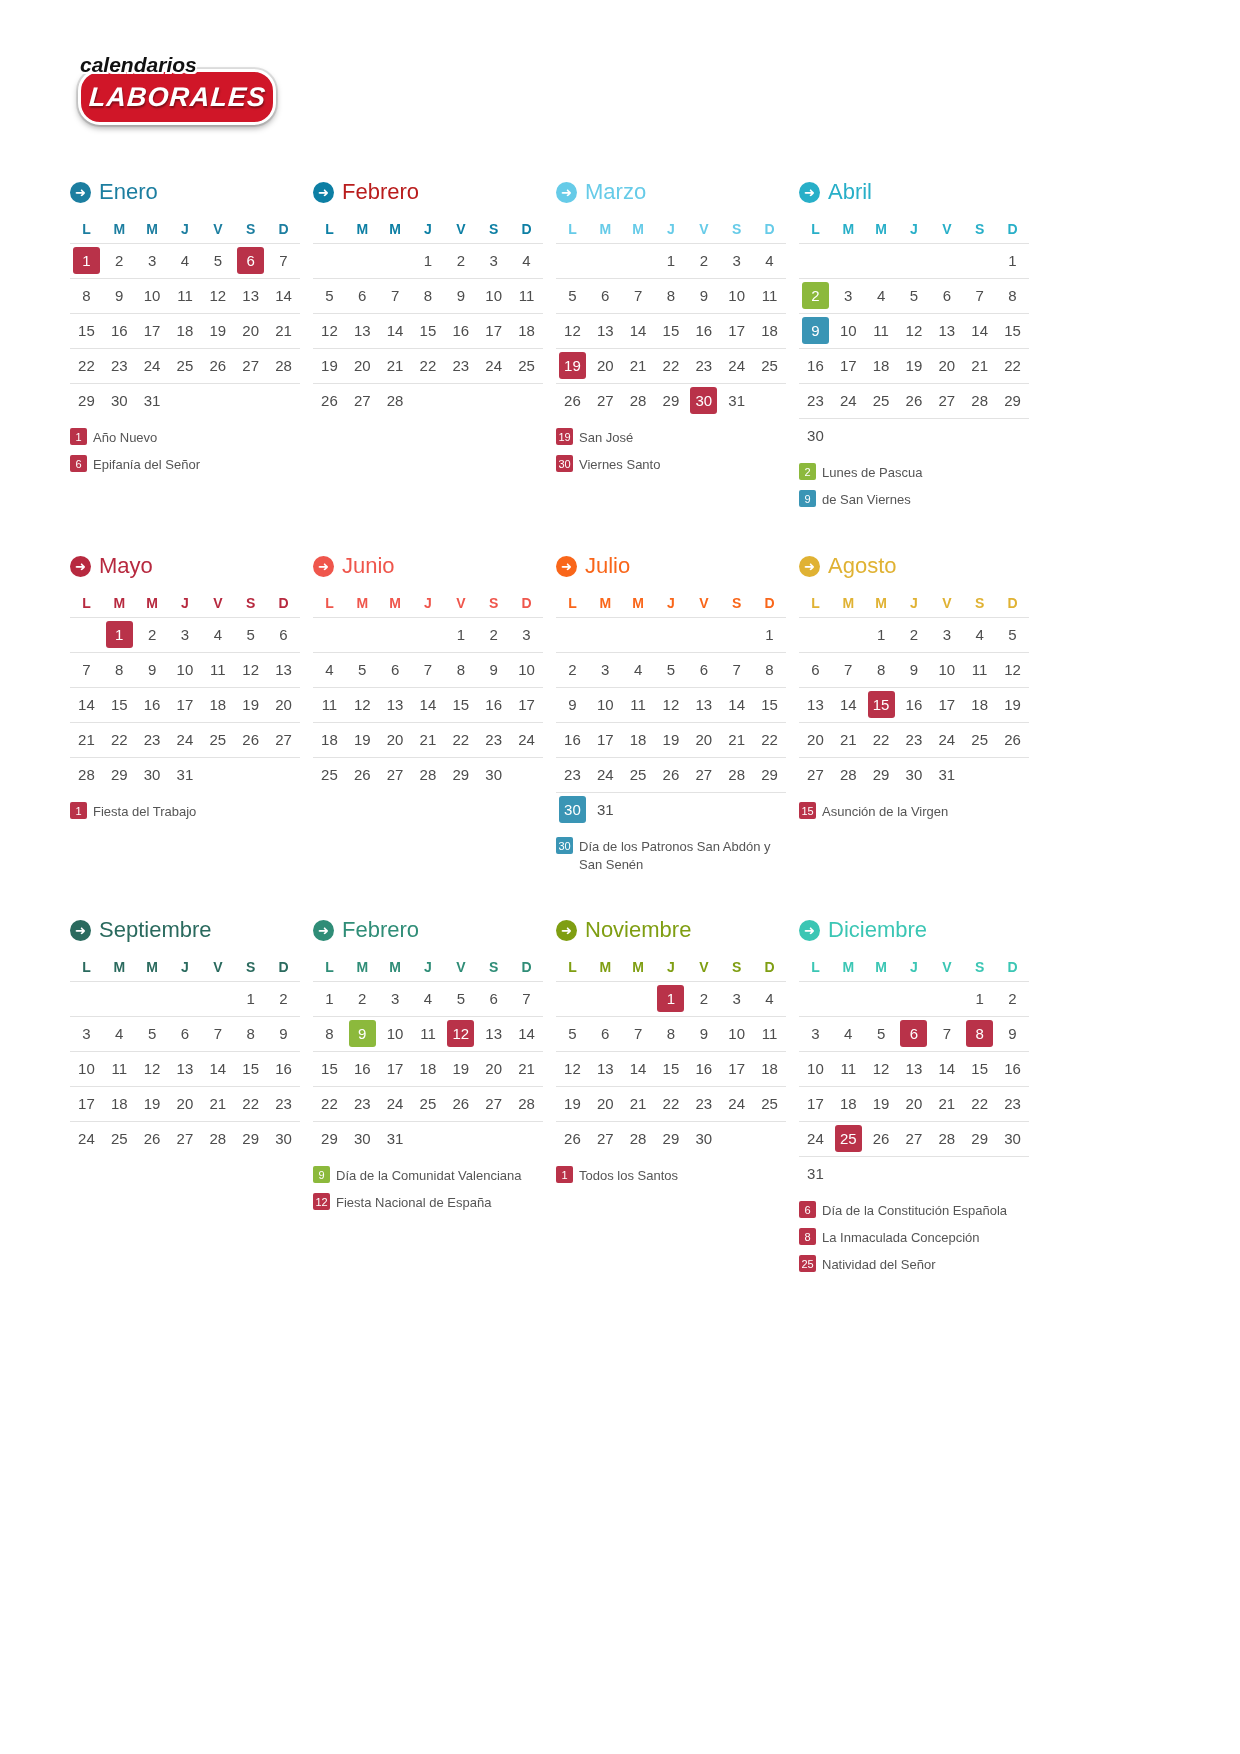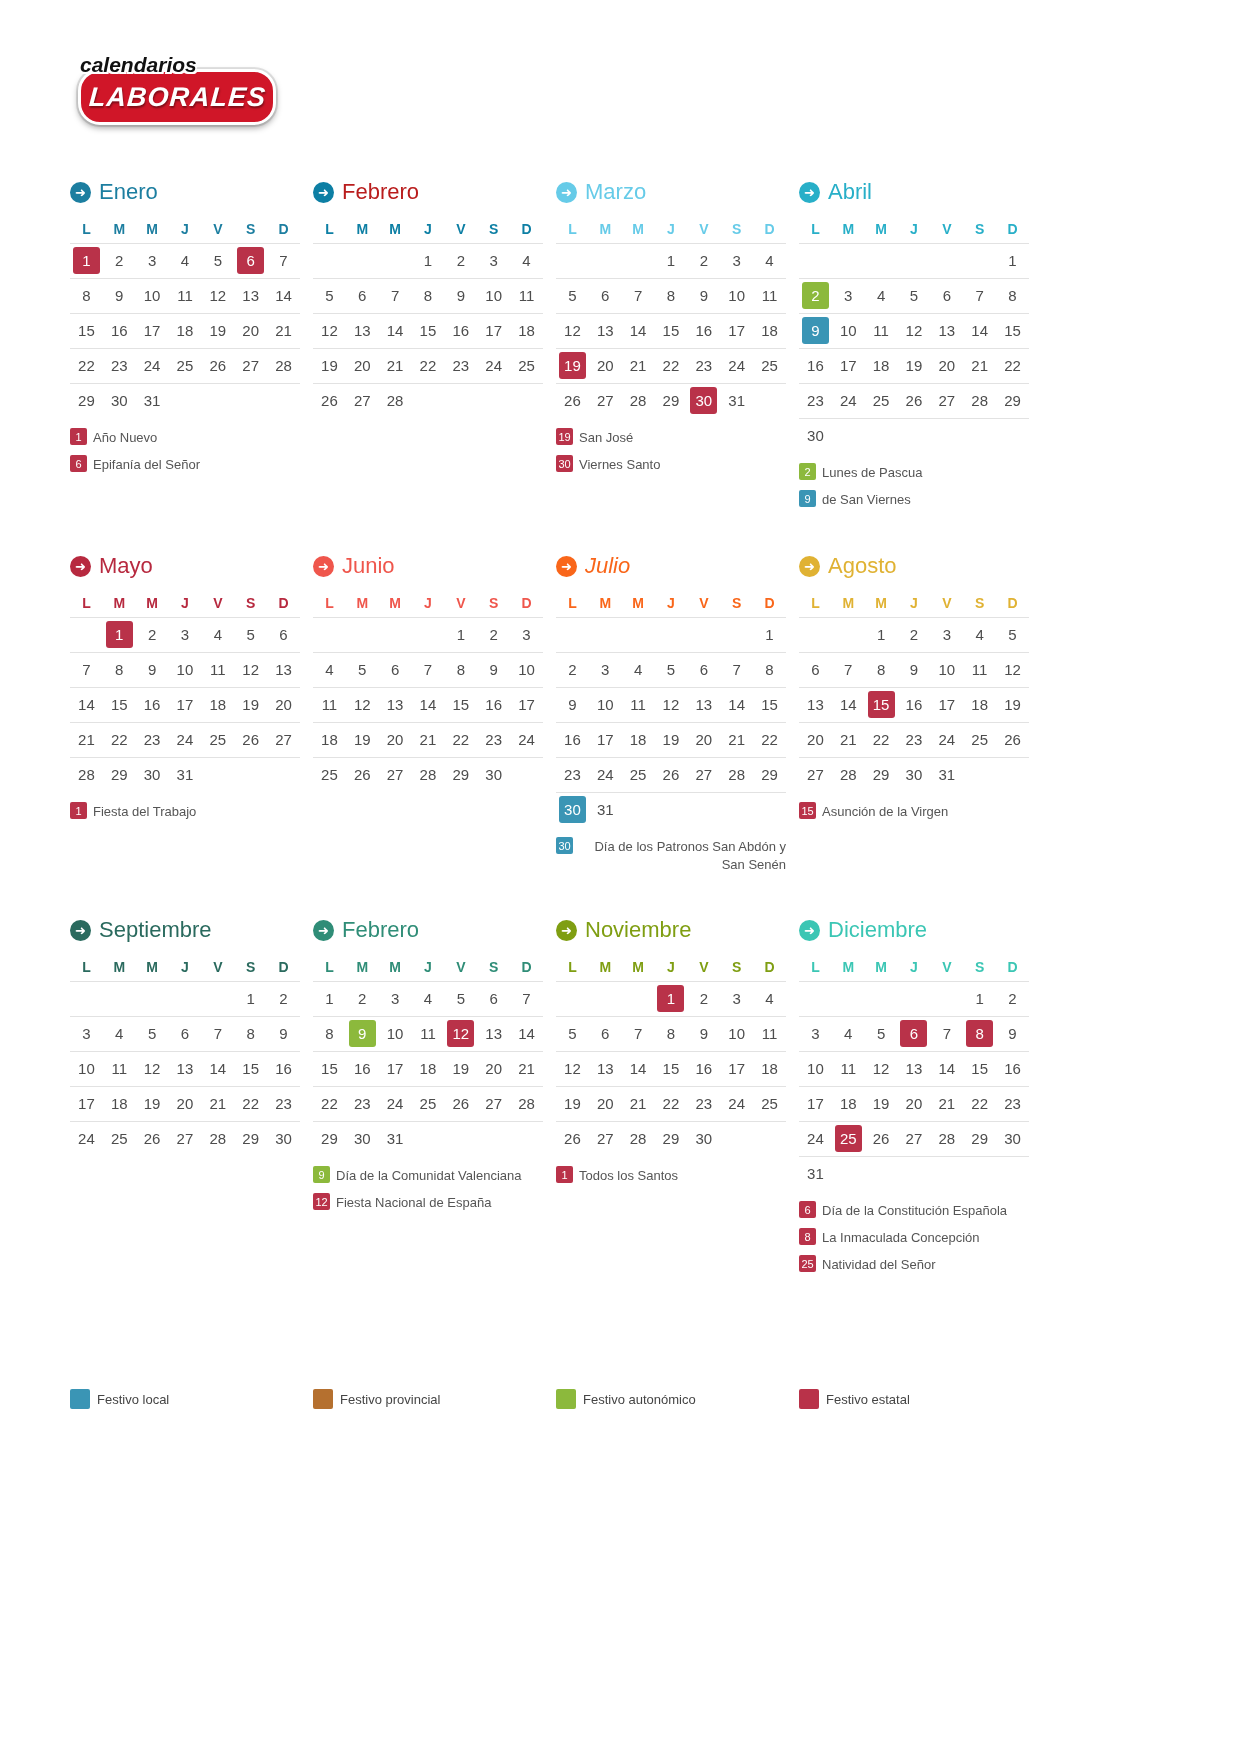--- a/index.html
+++ b/index.html
@@ -61,21 +61,21 @@
   table.cal td { height:35px; text-align:center; vertical-align:middle; font-size:15px; color:#4d4d4d; padding:0; }
   .day-num { display:inline-block; min-width:27px; height:27px; line-height:27px; border-radius:3px; }
   .day-num.hl { color:#fff; }
 
   .month-legend { margin-top:10px; }
   .legend-item { display:flex; align-items:flex-start; margin-top:8px; line-height:18px; }
   .legend-chip {
     flex:0 0 17px; width:17px; height:17px; border-radius:2px; margin-right:6px;
     color:#fff; font-size:11px; display:inline-flex; align-items:center; justify-content:center;
   }
-  .legend-label { font-size:13px; color:#555; padding-top:1px;text-align:right; }
+  .legend-label { font-size:13px; color:#555; padding-top:1px; }
 
   
   .footer-legend {
     margin-top:115px; width:960px;
     display:grid; grid-template-columns:repeat(4,230px); column-gap:13px;
   }
   .footer-item { display:flex; align-items:center; }
   .footer-chip { width:20px; height:20px; border-radius:2px; margin-right:7px; flex:0 0 20px; }
   .footer-label { font-size:13px; color:#444; }
 </style>
@@ -530,21 +530,21 @@
               <td><span class="day-num">29</span></td>
               <td><span class="day-num">30</span></td>
               <td></td>
             </tr>
           </tbody>
         </table>
       </div>
       <div class="month row2">
         <div class="month-title">
           <span class="arrow-icon" style="background: rgb(249, 102, 26);">➜</span>
-          <span class="month-name" style="color: rgb(249, 102, 26); font-style: italic;">Julio</span>
+          <span class="month-name" style="color: rgb(249, 102, 26);">Julio</span>
         </div>
         <table class="cal">
           <thead>
             <tr>
               <th style="color: rgb(249, 102, 26);">L</th>
               <th style="color: rgb(249, 102, 26);">M</th>
               <th style="color: rgb(249, 102, 26);">M</th>
               <th style="color: rgb(249, 102, 26);">J</th>
               <th style="color: rgb(249, 102, 26);">V</th>
               <th style="color: rgb(249, 102, 26);">S</th>
@@ -985,32 +985,14 @@
             <span class="legend-label">La Inmaculada Concepción</span>
           </div>
           <div class="legend-item">
             <span class="legend-chip" style="background: rgb(185, 50, 73);">25</span>
             <span class="legend-label">Natividad del Señor</span>
           </div>
         </div>
       </div>
     </div>
 
-  <div class="footer-legend" id="footer-legend">
-      <div class="footer-item">
-        <span class="footer-chip" style="background: rgb(58, 149, 181);"></span>
-        <span class="footer-label">Festivo local</span>
-      </div>
-      <div class="footer-item">
-        <span class="footer-chip" style="background: rgb(181, 112, 47);"></span>
-        <span class="footer-label">Festivo provincial</span>
-      </div>
-      <div class="footer-item">
-        <span class="footer-chip" style="background: rgb(140, 185, 60);"></span>
-        <span class="footer-label">Festivo autonómico</span>
-      </div>
-      <div class="footer-item">
-        <span class="footer-chip" style="background: rgb(185, 50, 73);"></span>
-        <span class="footer-label">Festivo estatal</span>
-      </div>
-    </div>
 
 </div>
 
 </body></html>

